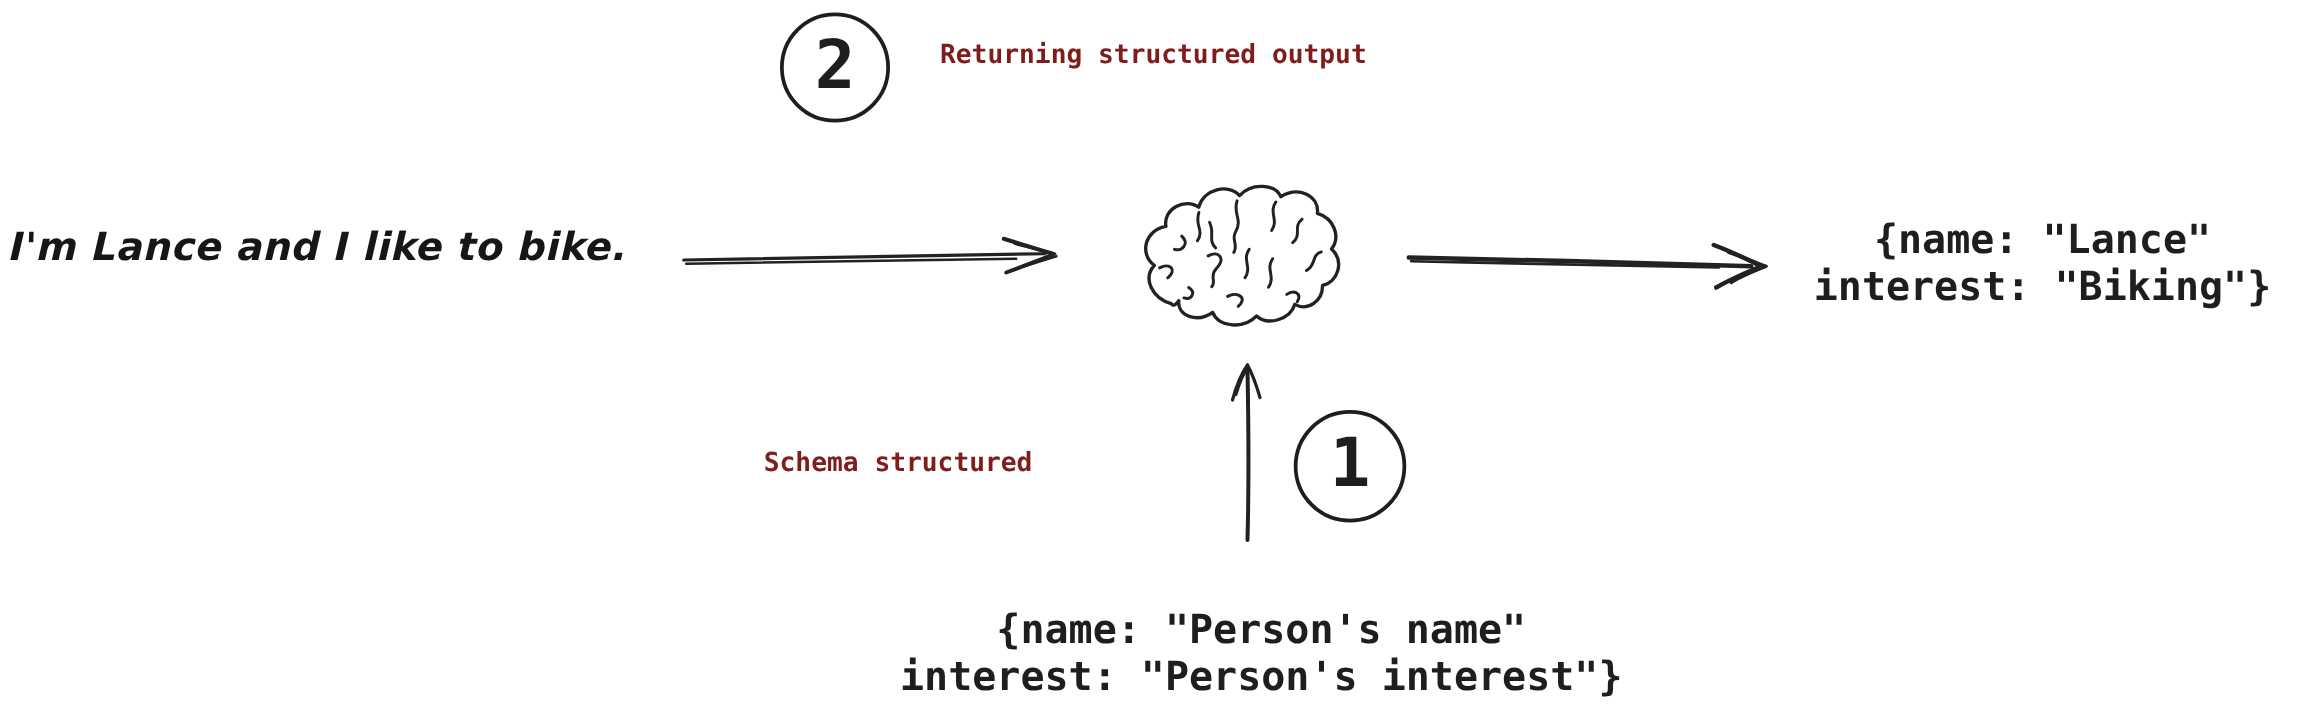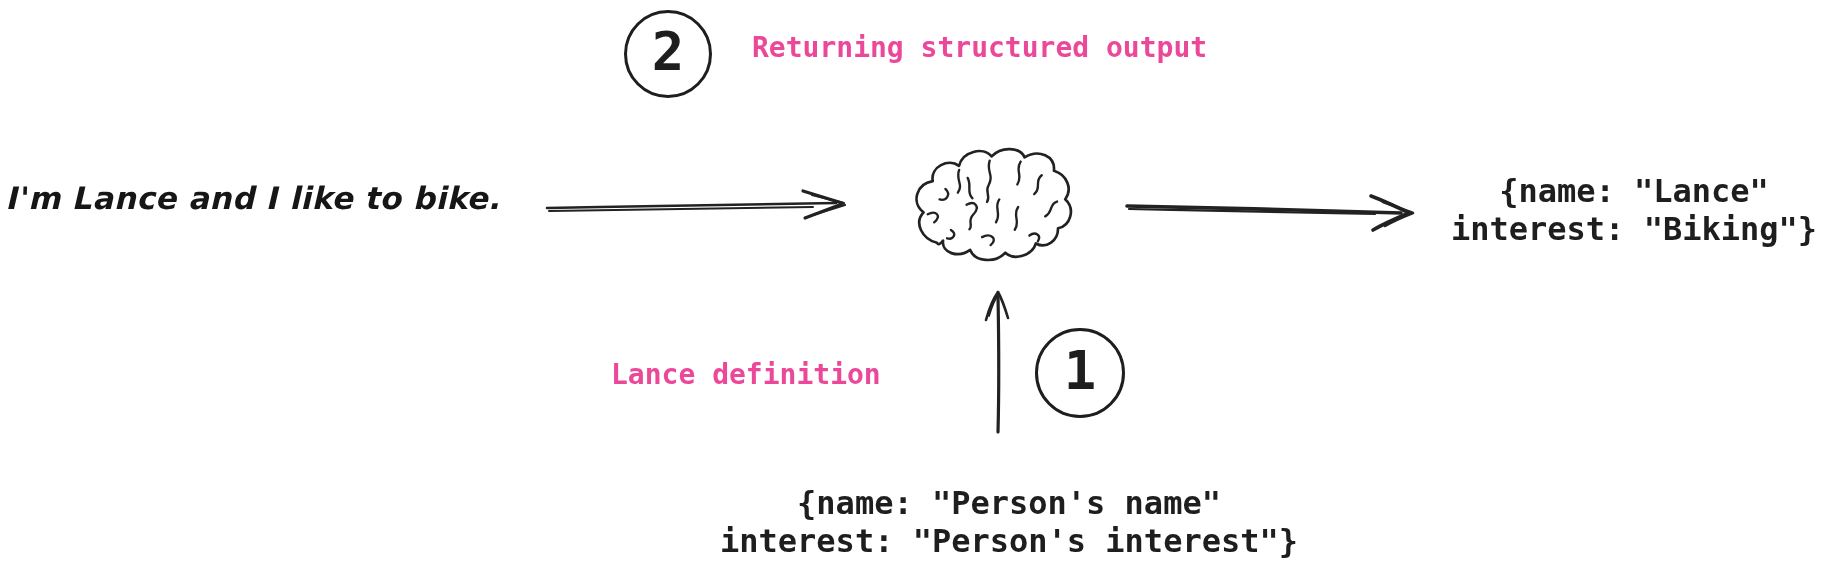--- a/index.html
+++ b/index.html
@@ -33,22 +33,22 @@
     font-size: 54px;
     color: #1e1e1e;
     line-height: 1;
     padding-bottom: 4px;
   }
 
   
   .mono-label {
     font-family: "DejaVu Sans Mono", monospace;
     font-weight: 700;
-    font-size: 28px;
-    color: #ec4899;
+    font-size: 21px;
+    color: #7f1d1d;
     white-space: nowrap;
   }
   .code-block {
     font-family: "DejaVu Sans Mono", monospace;
     font-weight: 700;
     font-size: 32px;
     color: #1e1e1e;
     text-align: center;
     line-height: 38px;
     white-space: nowrap;
@@ -128,21 +128,21 @@
     <path class="ink-stroke" stroke-width="2.2" d="M 4 19 C 90 21, 180 22, 250 24"></path>
     <path class="ink-stroke" stroke-width="3.6" d="M 246 6 C 262 12, 274 18, 284 23 C 272 28, 260 33, 248 40"></path>
     <path class="ink-stroke" stroke-width="2.6" d="M 258 12 C 270 16, 280 20, 288 23 C 278 27, 268 31, 260 36"></path>
   </svg>
 
   <div class="abs code-block" style="left:1430px; top:172px; width:408px;">
     <div>{name: "Lance"</div>
     <div>interest: "Biking"}</div>
   </div>
 
-  <div class="abs mono-label" style="left:611px; top:358px;">Lance definition</div>
+  <div class="abs mono-label" style="left:611px; top:358px;">Schema structured</div>
 
   <svg class="abs" style="left:982px; top:288px;" width="34" height="146" viewBox="0 0 34 146">
     <path class="ink-stroke" stroke-width="3.2" d="M 16 144 C 17 106, 17 60, 16 8"></path>
     <path class="ink-stroke" stroke-width="2.6" d="M 4 32 C 7 21, 11 11, 16 4"></path>
     <path class="ink-stroke" stroke-width="2.6" d="M 26 30 C 23 20, 20 11, 16 4"></path>
     <path class="ink-stroke" stroke-width="1.8" d="M 7 28 C 10 18, 13 10, 17 6"></path>
   </svg>
 
   <div class="abs badge-circle" style="left:1035px; top:328px; width:90px; height:90px;">
     <span class="badge-num">1</span>

